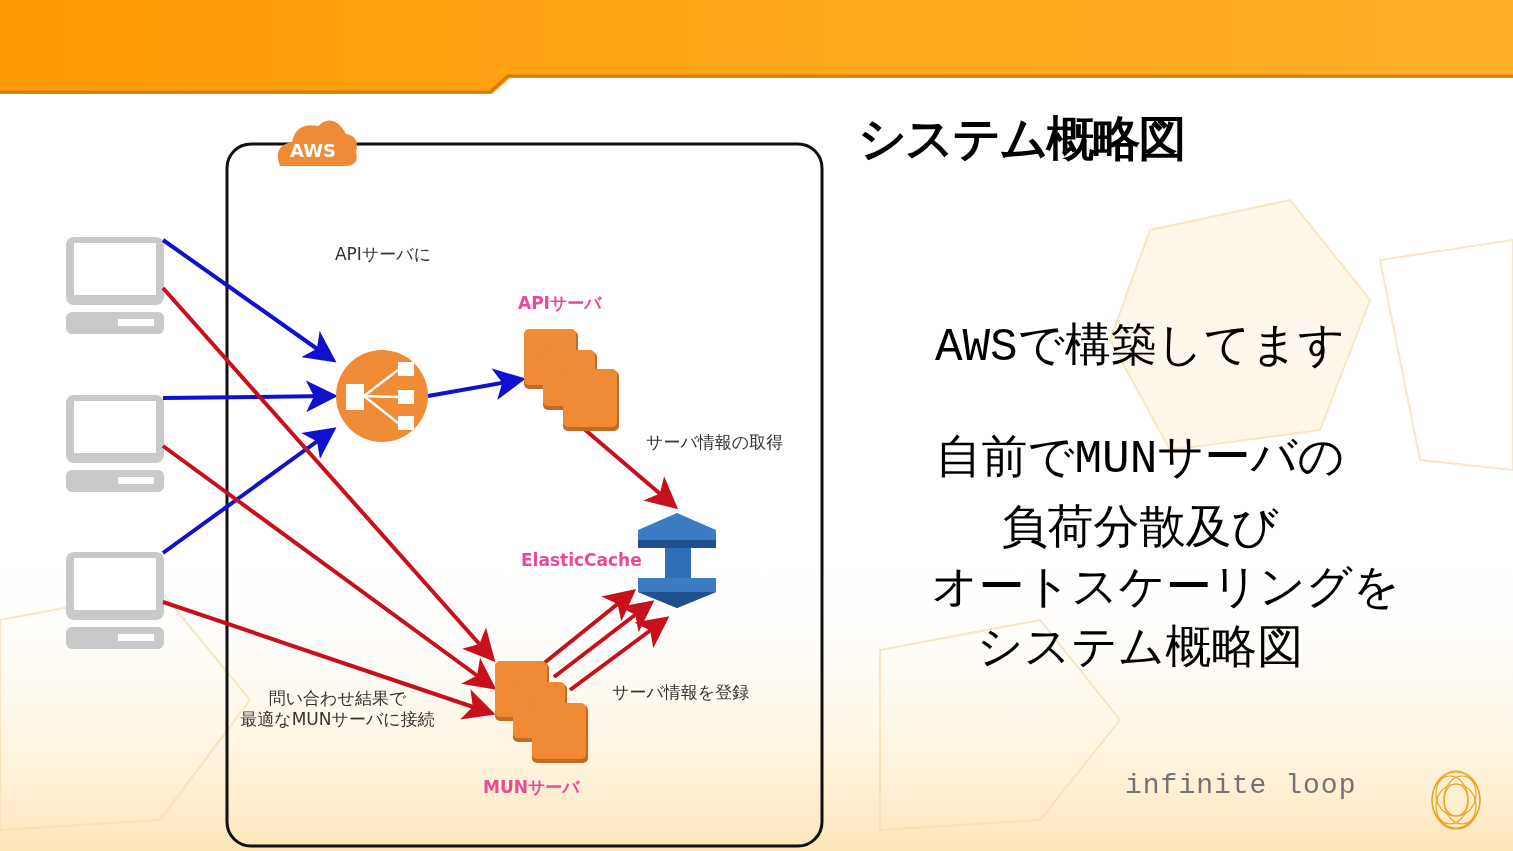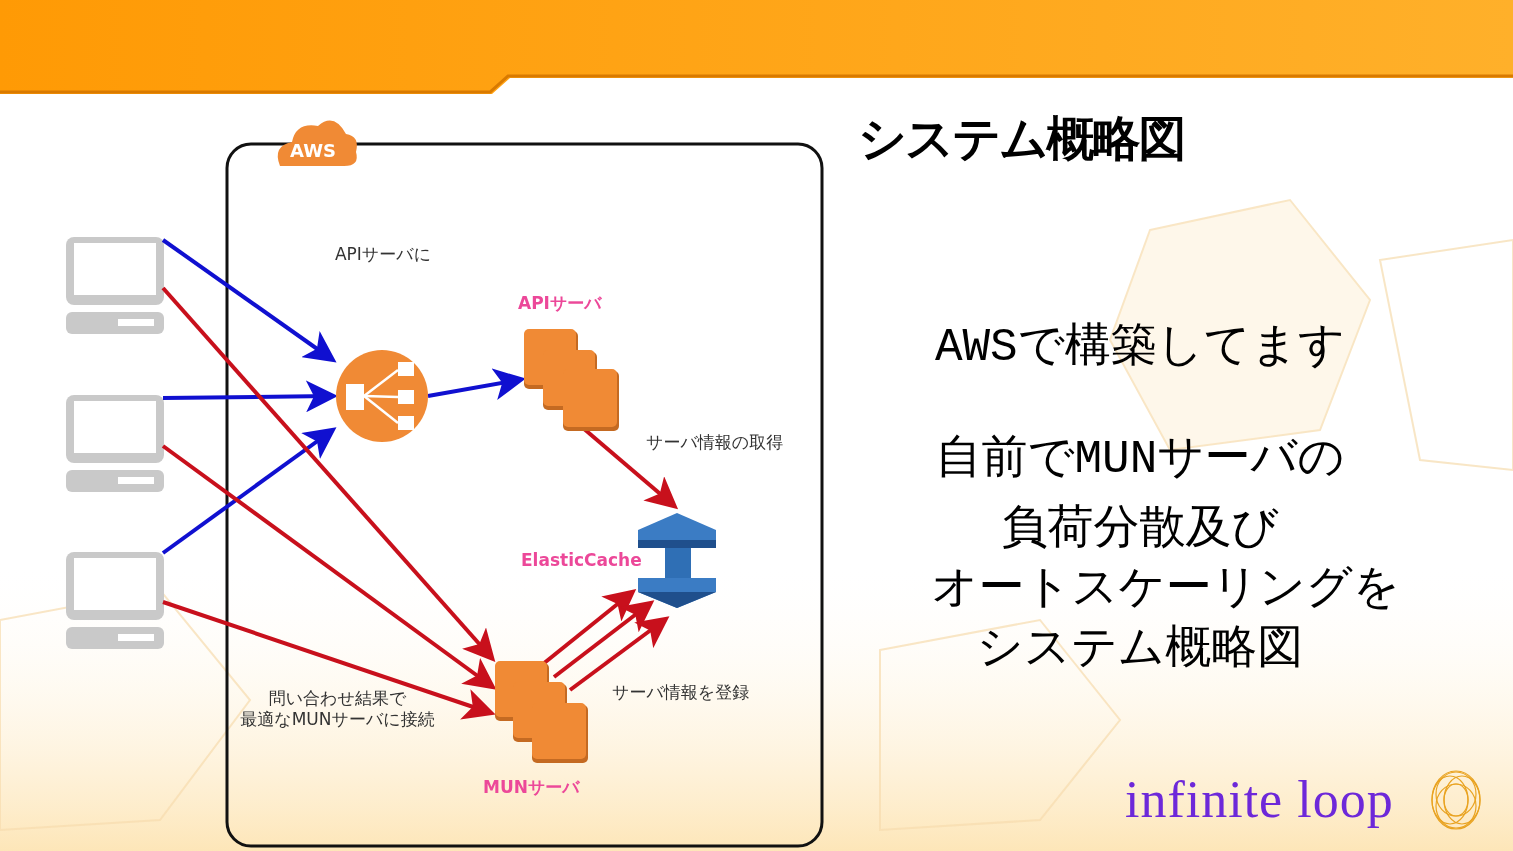--- a/index.html
+++ b/index.html
@@ -5,22 +5,22 @@
   html, body { margin:0; padding:0; }
   body { width:1513px; height:851px; overflow:hidden; position:relative;
          font-family:"DejaVu Sans", "Liberation Sans", sans-serif; background:#fff; }
   .bg { position:absolute; left:0; top:0; width:1513px; height:851px; }
   .title { position:absolute; left:858px; top:112px; width:540px; font-size:48px; font-weight:bold;
            color:#000; letter-spacing:-2px; white-space:nowrap; line-height:1.1; }
   .body-text { position:absolute; left:880px; width:520px; text-align:center; color:#000;
                font-size:46px; line-height:60px;font-family:Liberation Mono, monospace; }
   .lbl { position:absolute; font-size:17px; color:#333; text-align:center; line-height:21px; white-space:nowrap; }
   .lbl-b { font-weight:bold; color:#ec4899; }
-  .logo { position:absolute; left:1125px; top:770px; font-size:52px; color:#6d28d9;
-          font-family:Liberation Serif, serif; letter-spacing:1px; }
+  .logo { position:absolute; left:1125px; top:770px; font-size:28px; color:#737373;
+          font-family:Liberation Mono, monospace; letter-spacing:1px; }
   svg text { font-family:"DejaVu Sans", sans-serif; }
 </style>
 </head>
 <body>
 
 <svg class="bg" viewBox="0 0 1513 851">
   <defs>
     <linearGradient id="hdr" x1="0" x2="1" y1="0" y2="0">
       <stop offset="0" stop-color="#ff9a05"></stop>
       <stop offset="1" stop-color="#ffb02a"></stop>

